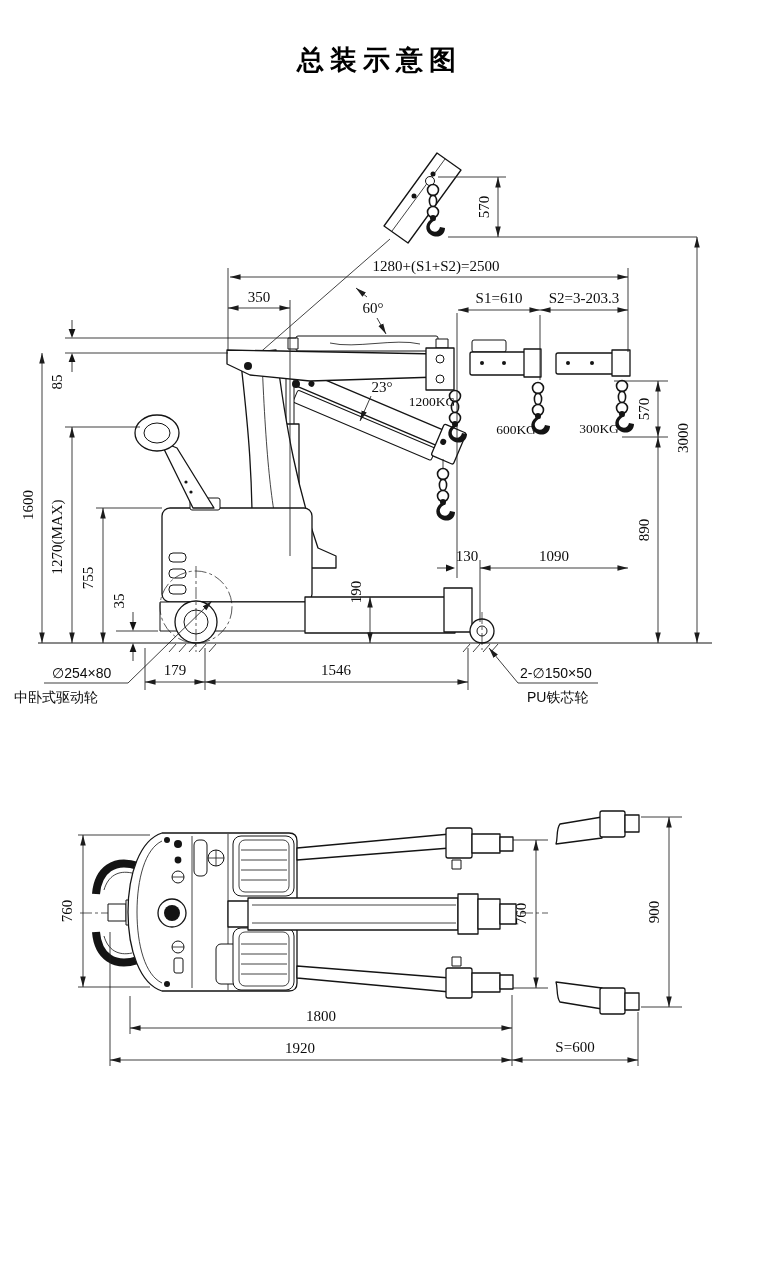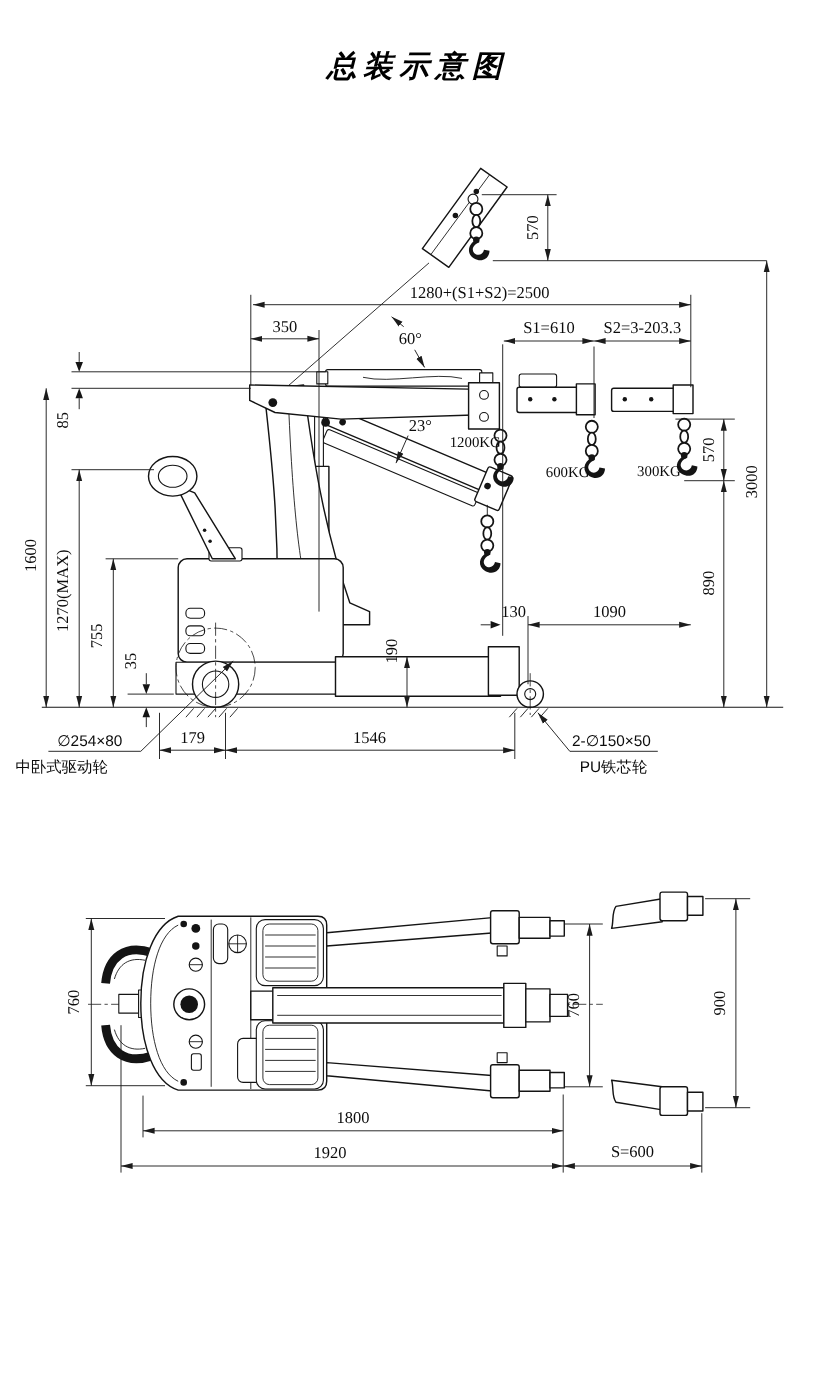--- a/index.html
+++ b/index.html
@@ -1,19 +1,19 @@
 <!DOCTYPE html>
 <html><head>
 <meta charset="utf-8">
 <style>
   html,body{margin:0;padding:0;background:#ffffff;}
   #stage{position:relative;width:759px;height:1261px;background:#fff;overflow:hidden;
          font-family:"Liberation Sans","DejaVu Sans",sans-serif;}
   #title{position:absolute;top:42px;left:0;width:759px;text-align:center;
-         font-size:27px;font-weight:bold;letter-spacing:6px;color:#000;font-style:italic;}
+         font-size:27px;font-weight:bold;letter-spacing:6px;color:#000;}
   svg{position:absolute;left:0;top:0;}
   .o  {fill:#fff;stroke:#141414;stroke-width:1.3;stroke-linejoin:round;}
   .o2 {fill:#fff;stroke:#141414;stroke-width:1;stroke-linejoin:round;}
   .ln {stroke:#141414;stroke-width:1;fill:none;}
   .lt {stroke:#141414;stroke-width:.8;fill:none;}
   .cl {stroke:#141414;stroke-width:.7;stroke-dasharray:12 3 3 3;fill:none;}
   .d  {stroke:#1c1c1c;stroke-width:.85;fill:none;}
   .fb {fill:#141414;stroke:none;}
   .dt {font-family:"Liberation Serif","DejaVu Serif",serif;font-size:15px;fill:#0c0c0c;}
   .dts{font-family:"Liberation Serif","DejaVu Serif",serif;font-size:13.5px;fill:#0c0c0c;}

